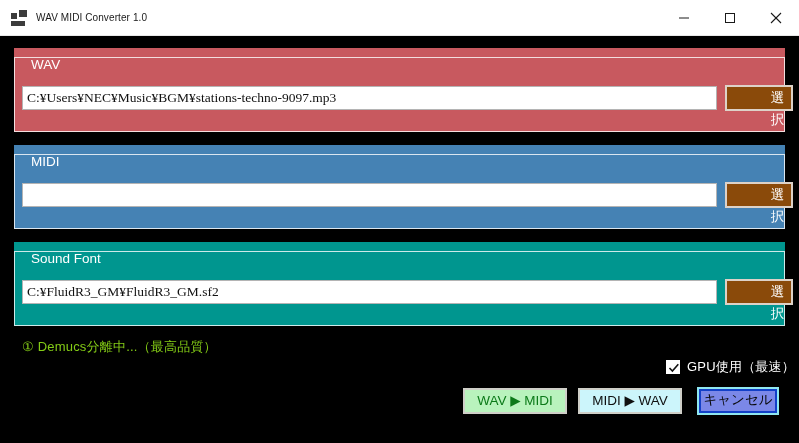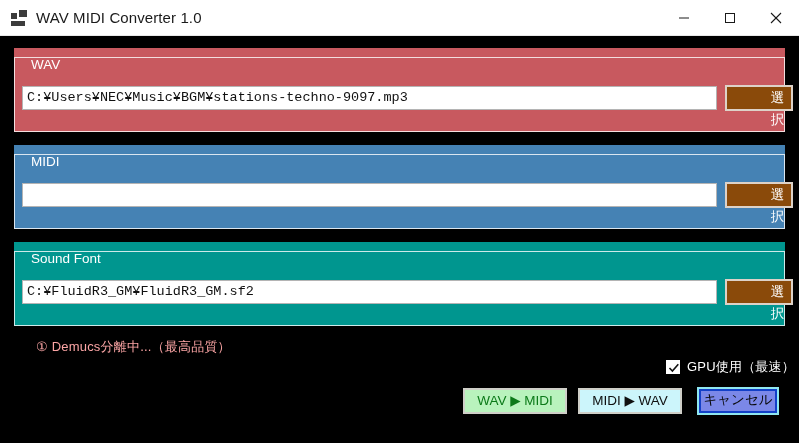--- a/index.html
+++ b/index.html
@@ -45,21 +45,21 @@
   }
   .title-icon i {
     position: absolute;
     display: block;
     background: #3c3c3c;
   }
   .title-icon i.sq-a { left: 0;  top: 3px;  width: 6px;  height: 6px; }
   .title-icon i.sq-b { left: 8px; top: 0;   width: 8px;  height: 7px; }
   .title-icon i.sq-c { left: 0;  top: 11px; width: 14px; height: 5px; }
   .title-text {
-    font-size: 15px;
+    font-size: 10px;
     color: #1a1a1a;
     letter-spacing: 0.1px;
     white-space: nowrap;
   }
   .title-spacer { flex: 1 1 auto; }
   .win-btn {
     width: 46px;
     height: 35px;
     display: flex;
     align-items: center;
@@ -103,21 +103,21 @@
   .gb-wav    { background: #c8595f; }
   .gb-midi   { background: #4582b4; }
   .gb-sf     { background: #00968f; }
 
   
   .path-input {
     position: absolute;
     box-sizing: border-box;
     background: #ffffff;
     border: 1px solid #b4b4b4;
-    font-family: Liberation Mono, monospace;
+    font-family: Liberation Serif, serif;
     font-size: 13.5px;
     color: #111111;
     padding: 0 4px;
     line-height: 22px;
     height: 24px;
     white-space: nowrap;
     overflow: hidden;
     outline: none;
   }
 
@@ -138,24 +138,23 @@
     font-family: "Liberation Sans", sans-serif;
     padding-left: 38px;
   }
 
   
   .status-text {
     position: absolute;
     left: 22px;
     top: 338px;
     font-size: 13px;
-    color: #fca5a5;
+    color: #84cc16;
     white-space: nowrap;
     letter-spacing: 0.2px;
-    margin-left: 14px;
   }
 
   
   .gpu-row {
     position: absolute;
     left: 666px;
     top: 337px;
     display: flex;
     align-items: center;
     white-space: nowrap;

